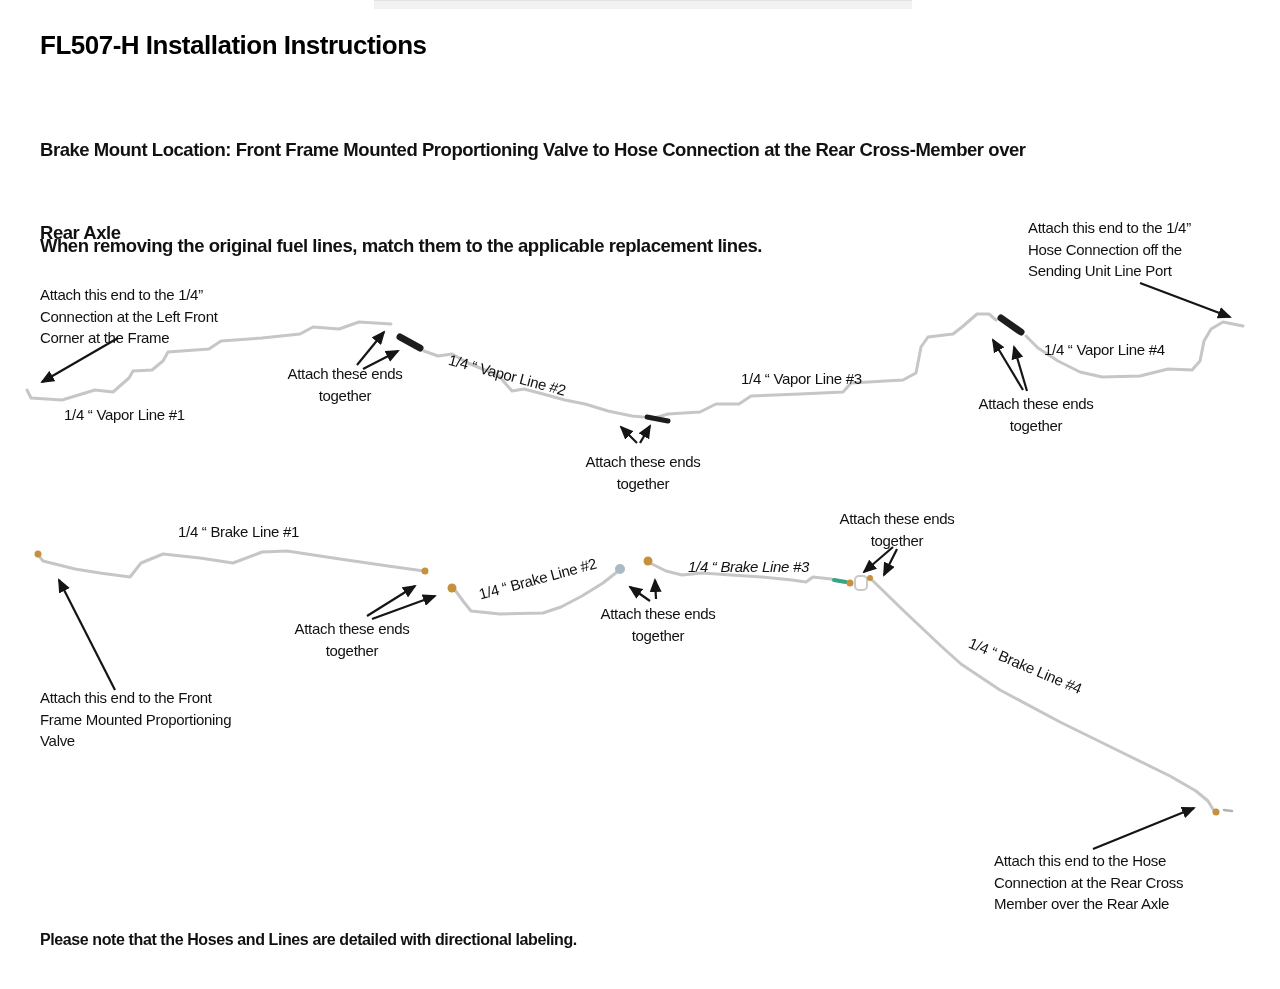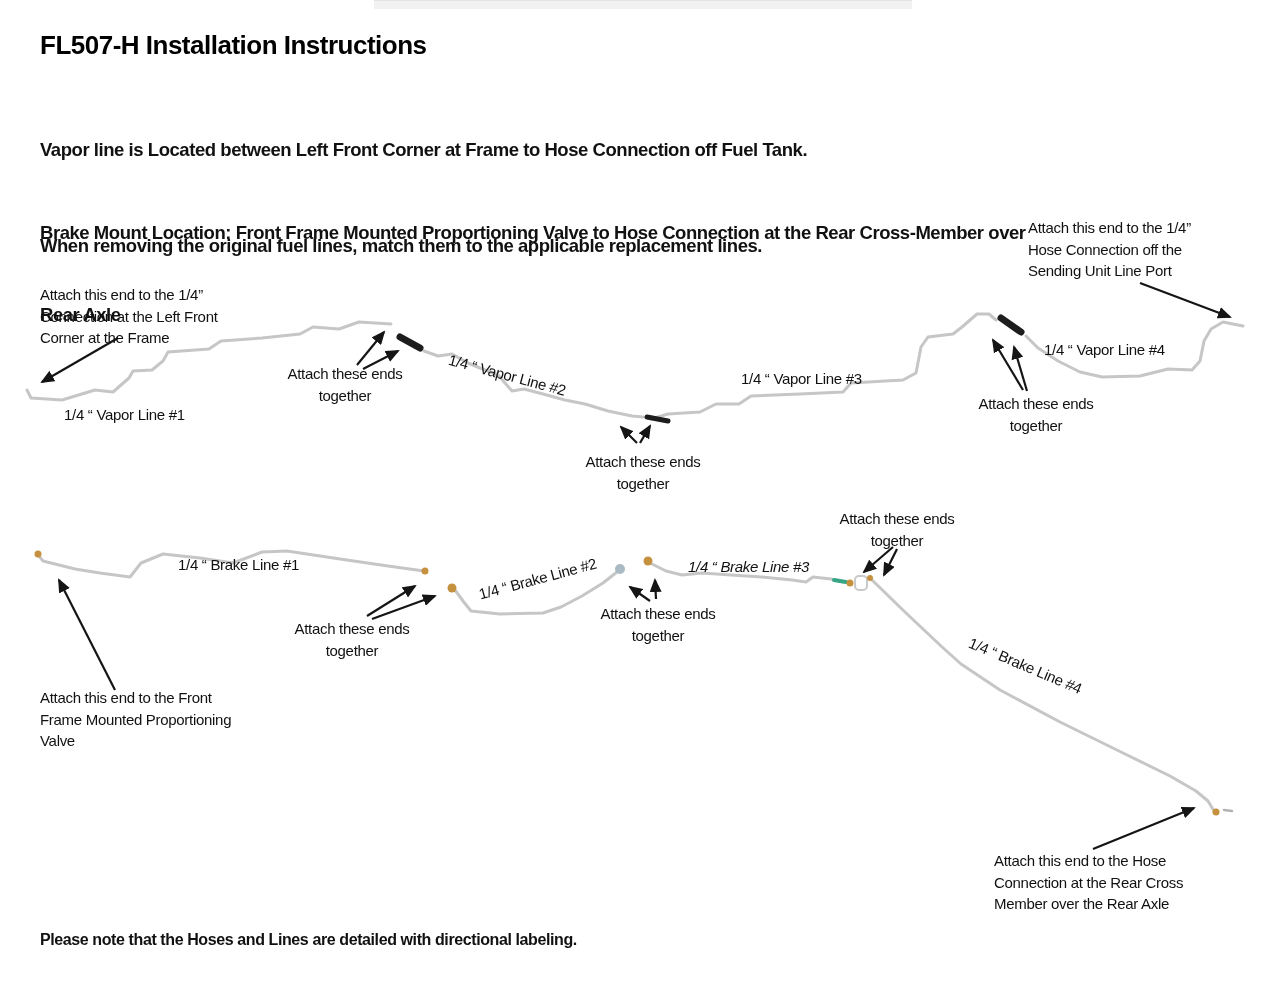--- a/index.html
+++ b/index.html
@@ -20,21 +20,20 @@
   .topstrip{left:374px;top:0;width:538px;height:8px;background:#f2f2f2;border-top:1px solid #e2e2e2;}
 </style>
 </head>
 <body>
 
 <div class="abs topstrip"></div>
 
 <div class="abs txt title" style="left:40px;top:30px;">FL507-H Installation Instructions</div>
 
 <div class="abs txt intro" style="left:40px;top:81px;">
-  <div>Vapor line is Located between Left Front Corner at Frame to Hose Connection off Fuel Tank.</div>
   <div>Brake Mount Location: Front Frame Mounted Proportioning Valve to Hose Connection at the Rear Cross-Member over</div>
   <div>Rear Axle</div>
 </div>
 
 <div class="abs txt note" style="left:40px;top:219px;">When removing the original fuel lines, match them to the applicable replacement lines.</div>
 
 <svg id="diagram-svg" width="1280" height="989" viewBox="0 0 1280 989">
   <defs>
     <marker id="ah" markerUnits="userSpaceOnUse" markerWidth="14" markerHeight="12" refX="12" refY="6" orient="auto">
       <polygon points="0,0 14,6 0,12" fill="#151515"></polygon>
@@ -117,21 +116,21 @@
 together</div>
 <div class="abs txt attach" style="left:583px;top:603px;">Attach these ends
 together</div>
 <div class="abs txt attach" style="left:822px;top:508px;">Attach these ends
 together</div>
 
 <div class="abs txt lbl" style="left:64px;top:406px;">1/4 “ Vapor Line #1</div>
 <div class="abs txt lbl rot" style="left:451px;top:351px;transform:rotate(15deg);">1/4 “ Vapor Line #2</div>
 <div class="abs txt lbl" style="left:726px;top:370px;margin-left:15px;">1/4 “ Vapor Line #3</div>
 <div class="abs txt lbl" style="left:1044px;top:341px;">1/4 “ Vapor Line #4</div>
-<div class="abs txt lbl" style="left:178px;top:523px;margin-top:33px;">1/4 “ Brake Line #1</div>
+<div class="abs txt lbl" style="left:178px;top:523px;">1/4 “ Brake Line #1</div>
 <div class="abs txt lbl rot" style="left:477px;top:586px;transform:rotate(-15deg);">1/4 “ Brake Line #2</div>
 <div class="abs txt lbl" style="left:688px;top:558px;font-style:italic;">1/4 “ Brake Line #3</div>
 <div class="abs txt lbl rot" style="left:973px;top:634px;transform:rotate(23deg);">1/4 “ Brake Line #4</div>
 
 <div class="abs txt footer" style="left:40px;top:879px;">
   <div>Please note that the Hoses and Lines are detailed with directional labeling.</div>
   
 </div>
 
 </body></html>

